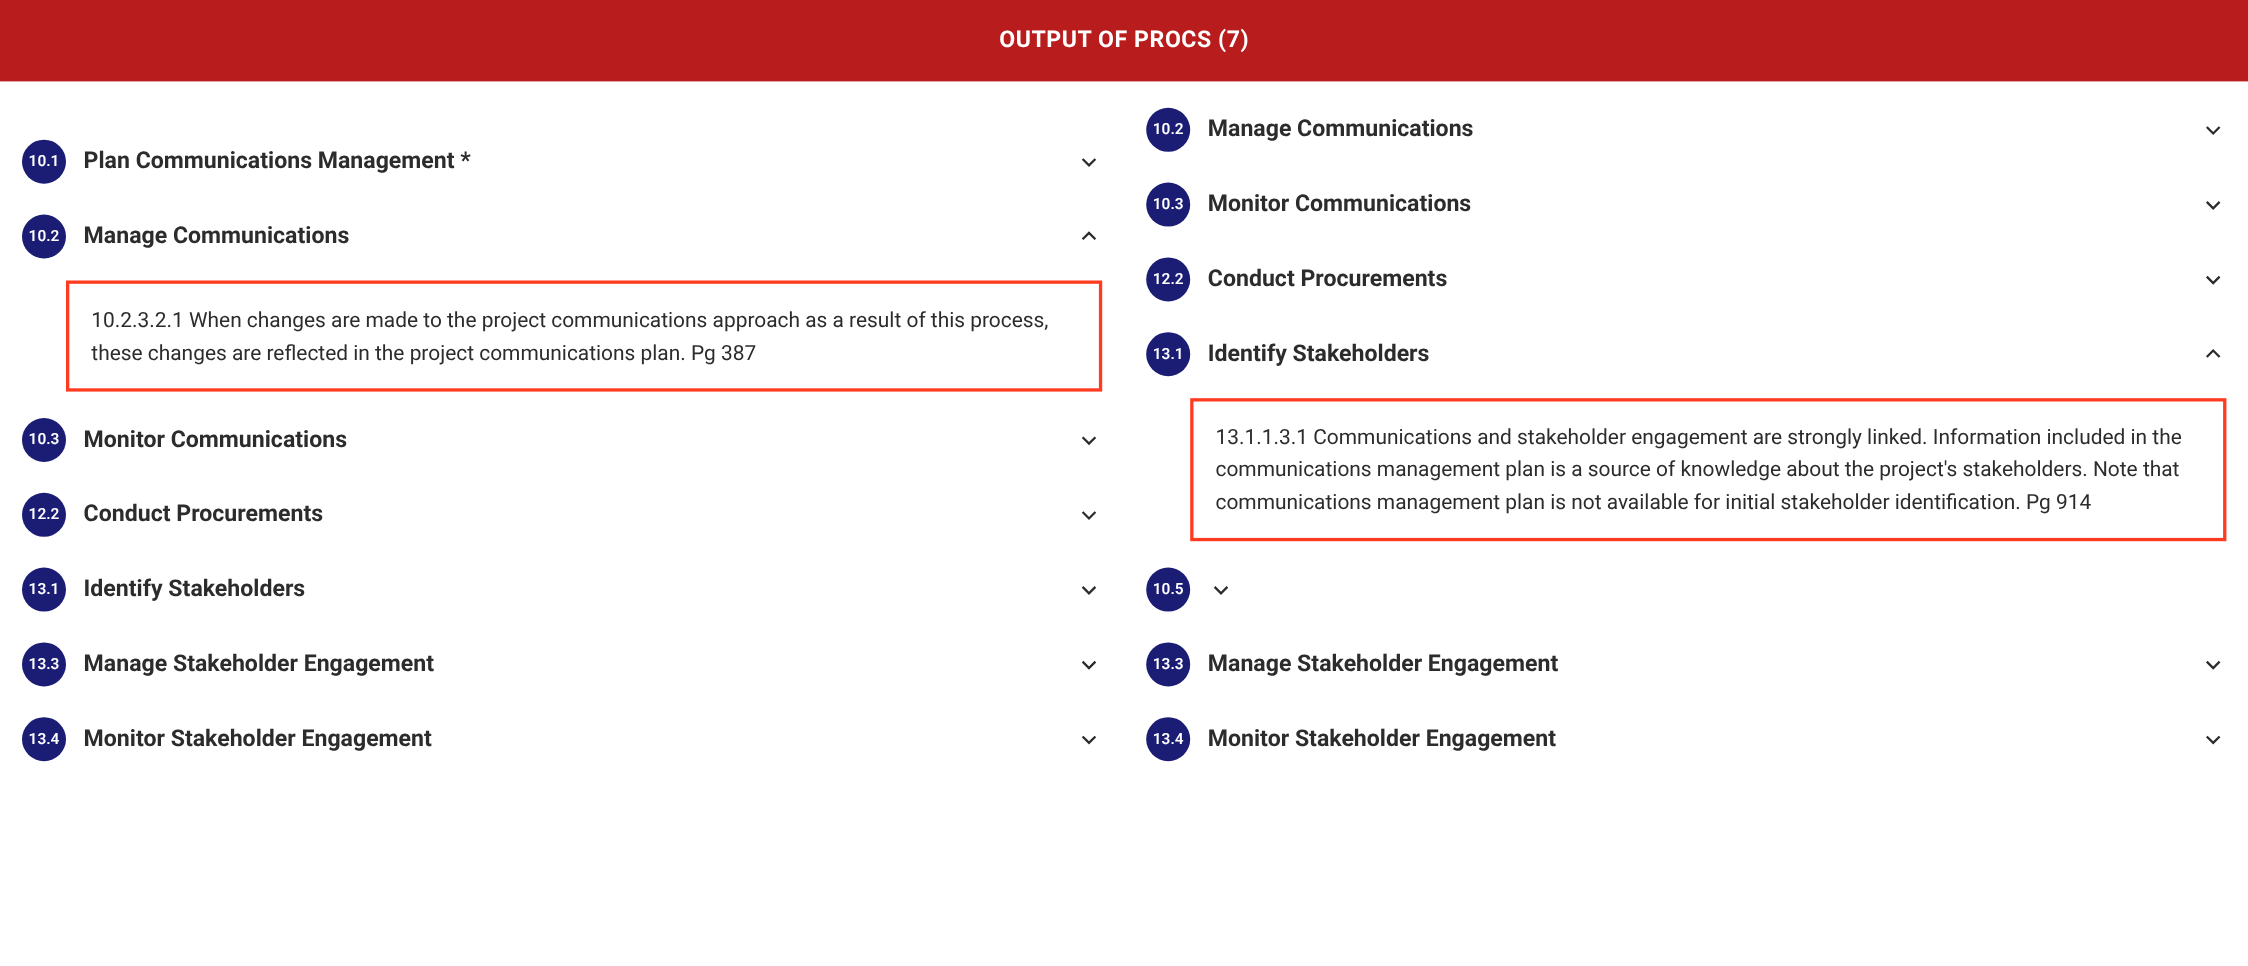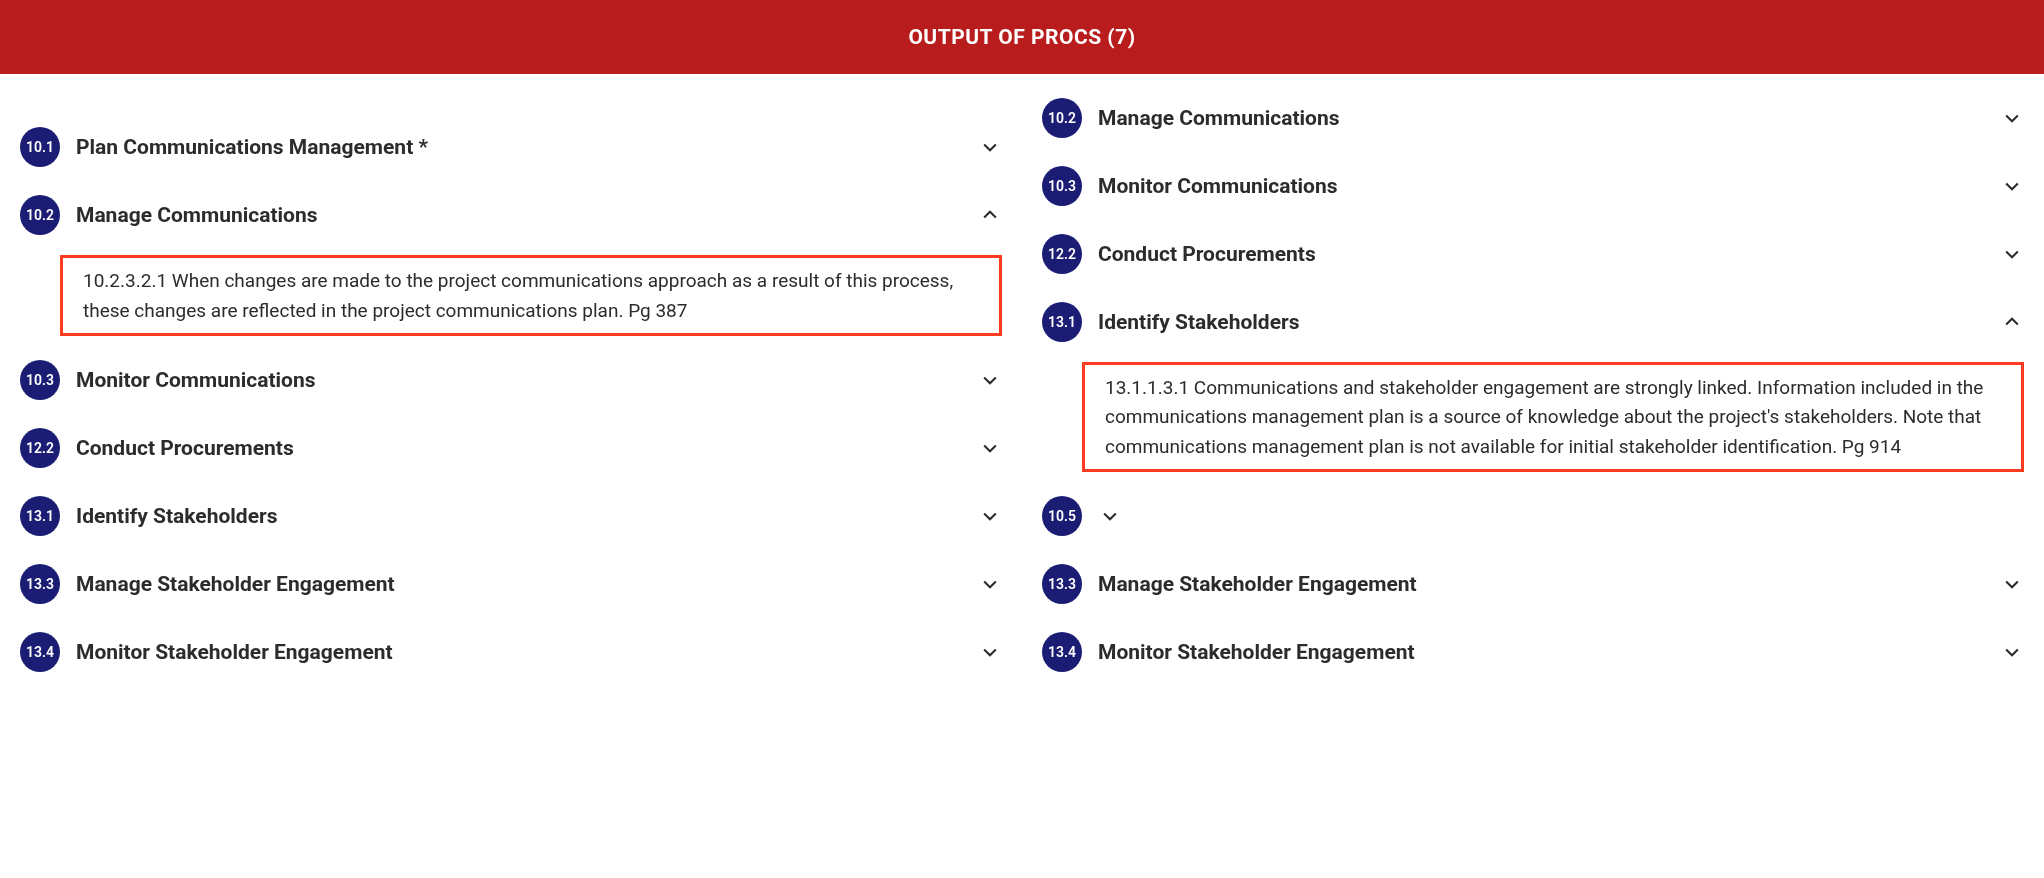--- a/index.html
+++ b/index.html
@@ -77,21 +77,21 @@
       height: 20px;
       stroke: #2c2c2c;
       stroke-width: 2.5;
       fill: none;
     }
     .detail-box {
       border: 3px solid #ff3b1f;
       margin-left: 40px;
       margin-top: 6px;
       margin-bottom: 10px;
-      padding: 8px 20px;
+      padding: 18px 20px;
       font-size: 19px;
       line-height: 1.55;
       color: #2c2c2c;
     }
   </style>
 </head>
 <body>
 
 <div class="header-row">
   <div class="header-cell">OUTPUT OF PROCS (7)</div>

